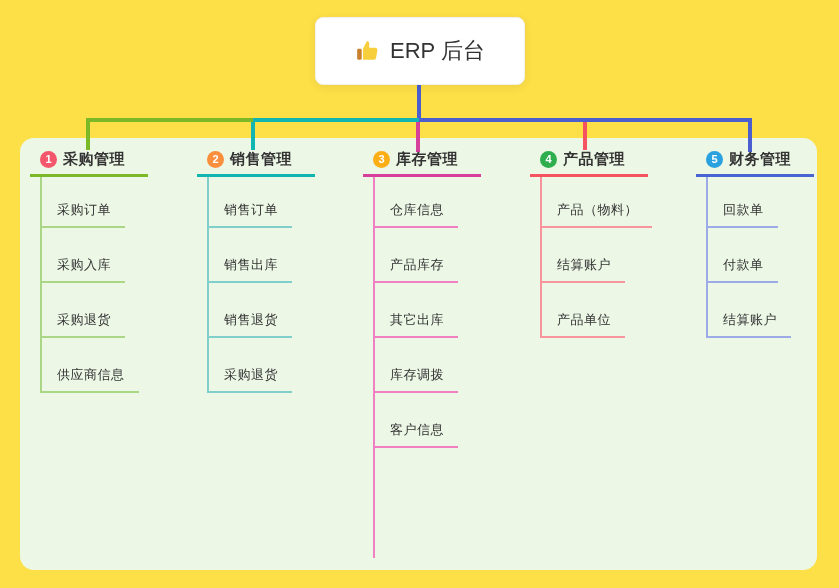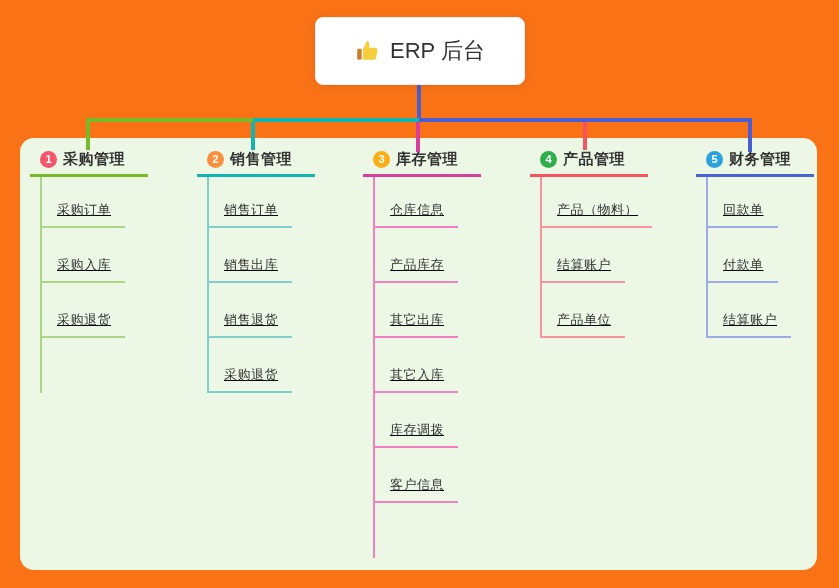--- a/index.html
+++ b/index.html
@@ -1,17 +1,17 @@
 <!DOCTYPE html>
 <html><head>
 <meta charset="utf-8">
 <style>
   html,body{margin:0;padding:0;background:#ffffff;}
   body{font-family:"Liberation Sans","DejaVu Sans",sans-serif;}
-  #stage{position:relative;width:839px;height:588px;background:#f97316;overflow:hidden;}
+  #stage{position:relative;width:839px;height:588px;background:#fde047;overflow:hidden;}
 
   
   .panel{position:absolute;left:20px;top:138px;width:797px;height:432px;
          background:#ecf7e6;border-radius:14px;}
 
   
   .root-node{position:absolute;left:315px;top:17px;width:208px;height:66px;
              background:#ffffff;border:1px solid #f1f1f1;border-radius:8px;
              box-shadow:0 2px 10px rgba(0,0,0,0.08);
              display:flex;align-items:center;justify-content:center;gap:9px;
@@ -27,21 +27,21 @@
   .badge{width:17px;height:17px;border-radius:50%;background:var(--badge);
          color:#fff;font-size:11px;font-weight:bold;display:flex;
          align-items:center;justify-content:center;flex:0 0 17px;}
   .b-label{font-size:15px;color:#333;white-space:nowrap;letter-spacing:0.5px;font-weight:bold;}
   .b-underline{position:absolute;left:0;top:25px;width:118px;height:3px;
                background:var(--accent);}
   .b-vline{position:absolute;left:10px;top:28px;width:2px;background:var(--light);}
   .b-rows{position:absolute;left:10px;top:24px;}
   .child-node{height:55px;box-sizing:border-box;border-bottom:2px solid var(--light);
               padding:0 14px 7px 17px;display:flex;align-items:flex-end;
-              width:max-content;min-width:72px;text-decoration:underline;}
+              width:max-content;min-width:72px;}
   .child-node span{font-size:13px;color:#333;white-space:nowrap;letter-spacing:0.5px;}
 </style>
 </head>
 <body>
 
 <div id="stage">
 
   <div class="panel"></div>
 
   <div class="root-node">
@@ -74,20 +74,23 @@
     <div class="b-rows">
       <div class="child-node">
           <span>采购订单</span>
         </div>
       <div class="child-node">
           <span>采购入库</span>
         </div>
       <div class="child-node">
           <span>采购退货</span>
         </div>
+      <div class="child-node">
+          <span>供应商信息</span>
+        </div>
     </div>
   </div>
 
   <div class="branch" style="left: 197px; --accent: #13b5b1; --light: #7fd0cb; --badge: #fb8f3d;">
     <div class="b-title">
       <span class="badge">2</span>
       <span class="b-label">销售管理</span>
     </div>
     <div class="b-underline"></div>
     <div class="b-vline" style="height:216px;"></div>
@@ -116,23 +119,20 @@
     <div class="b-vline" style="height:381px;"></div>
     <div class="b-rows">
       <div class="child-node">
           <span>仓库信息</span>
         </div>
       <div class="child-node">
           <span>产品库存</span>
         </div>
       <div class="child-node">
           <span>其它出库</span>
-        </div>
-      <div class="child-node">
-          <span>其它入库</span>
         </div>
       <div class="child-node">
           <span>库存调拨</span>
         </div>
       <div class="child-node">
           <span>客户信息</span>
         </div>
     </div>
   </div>
 

